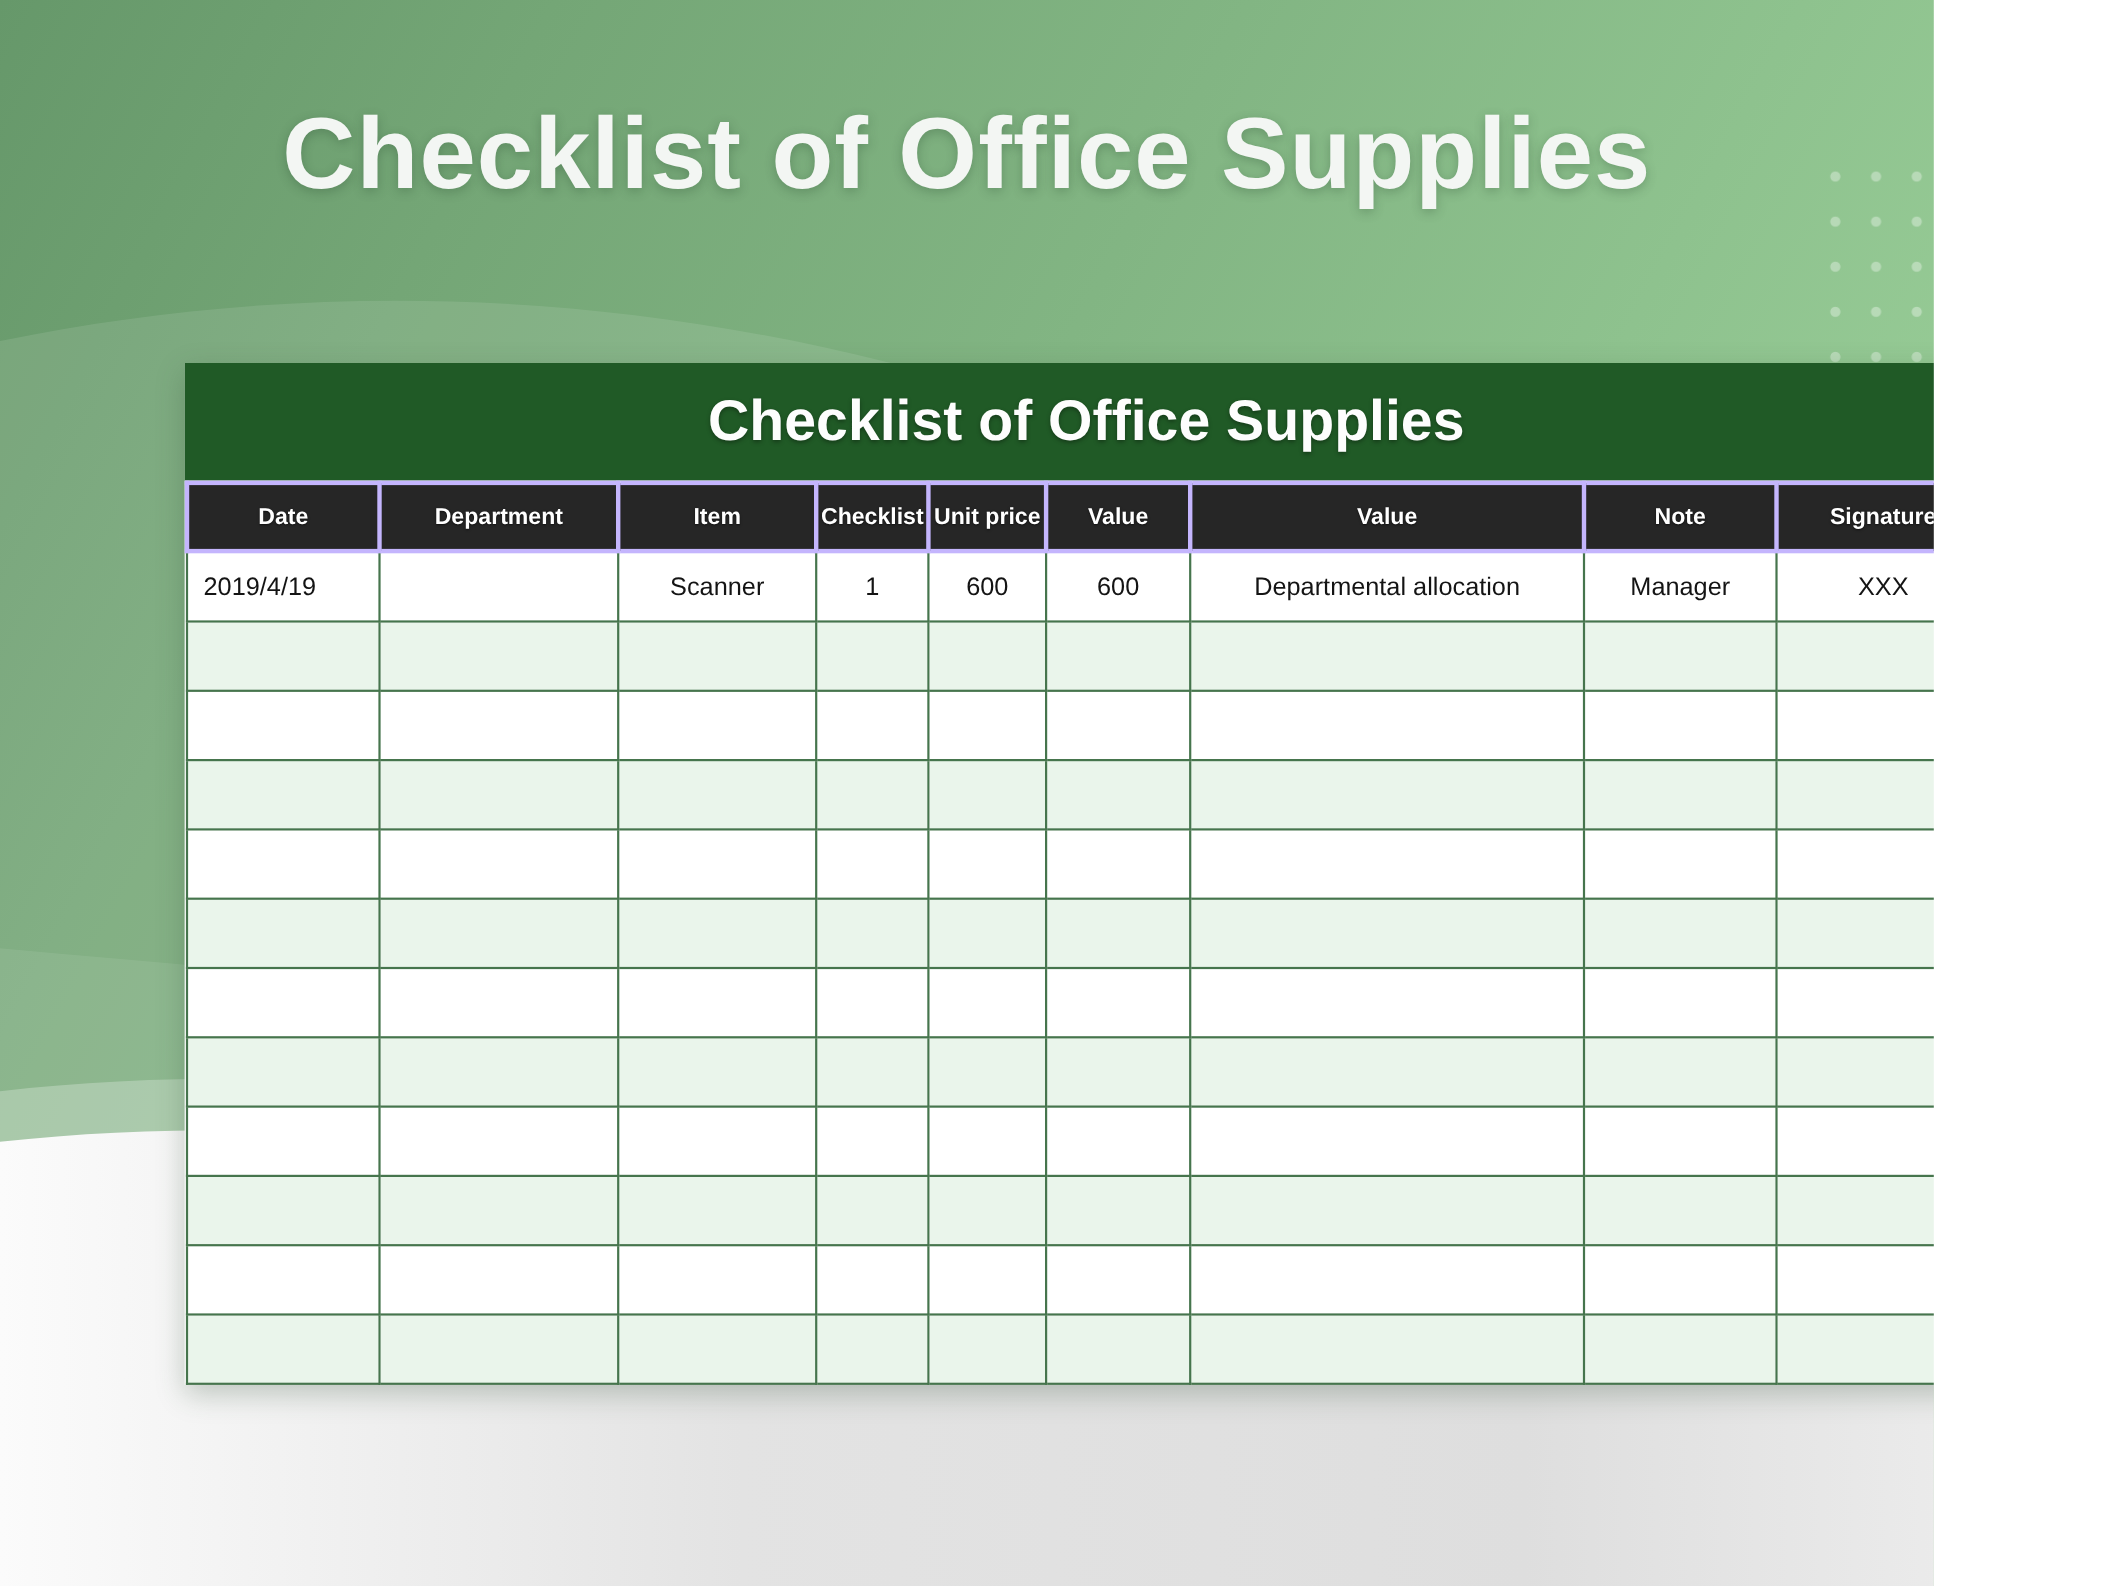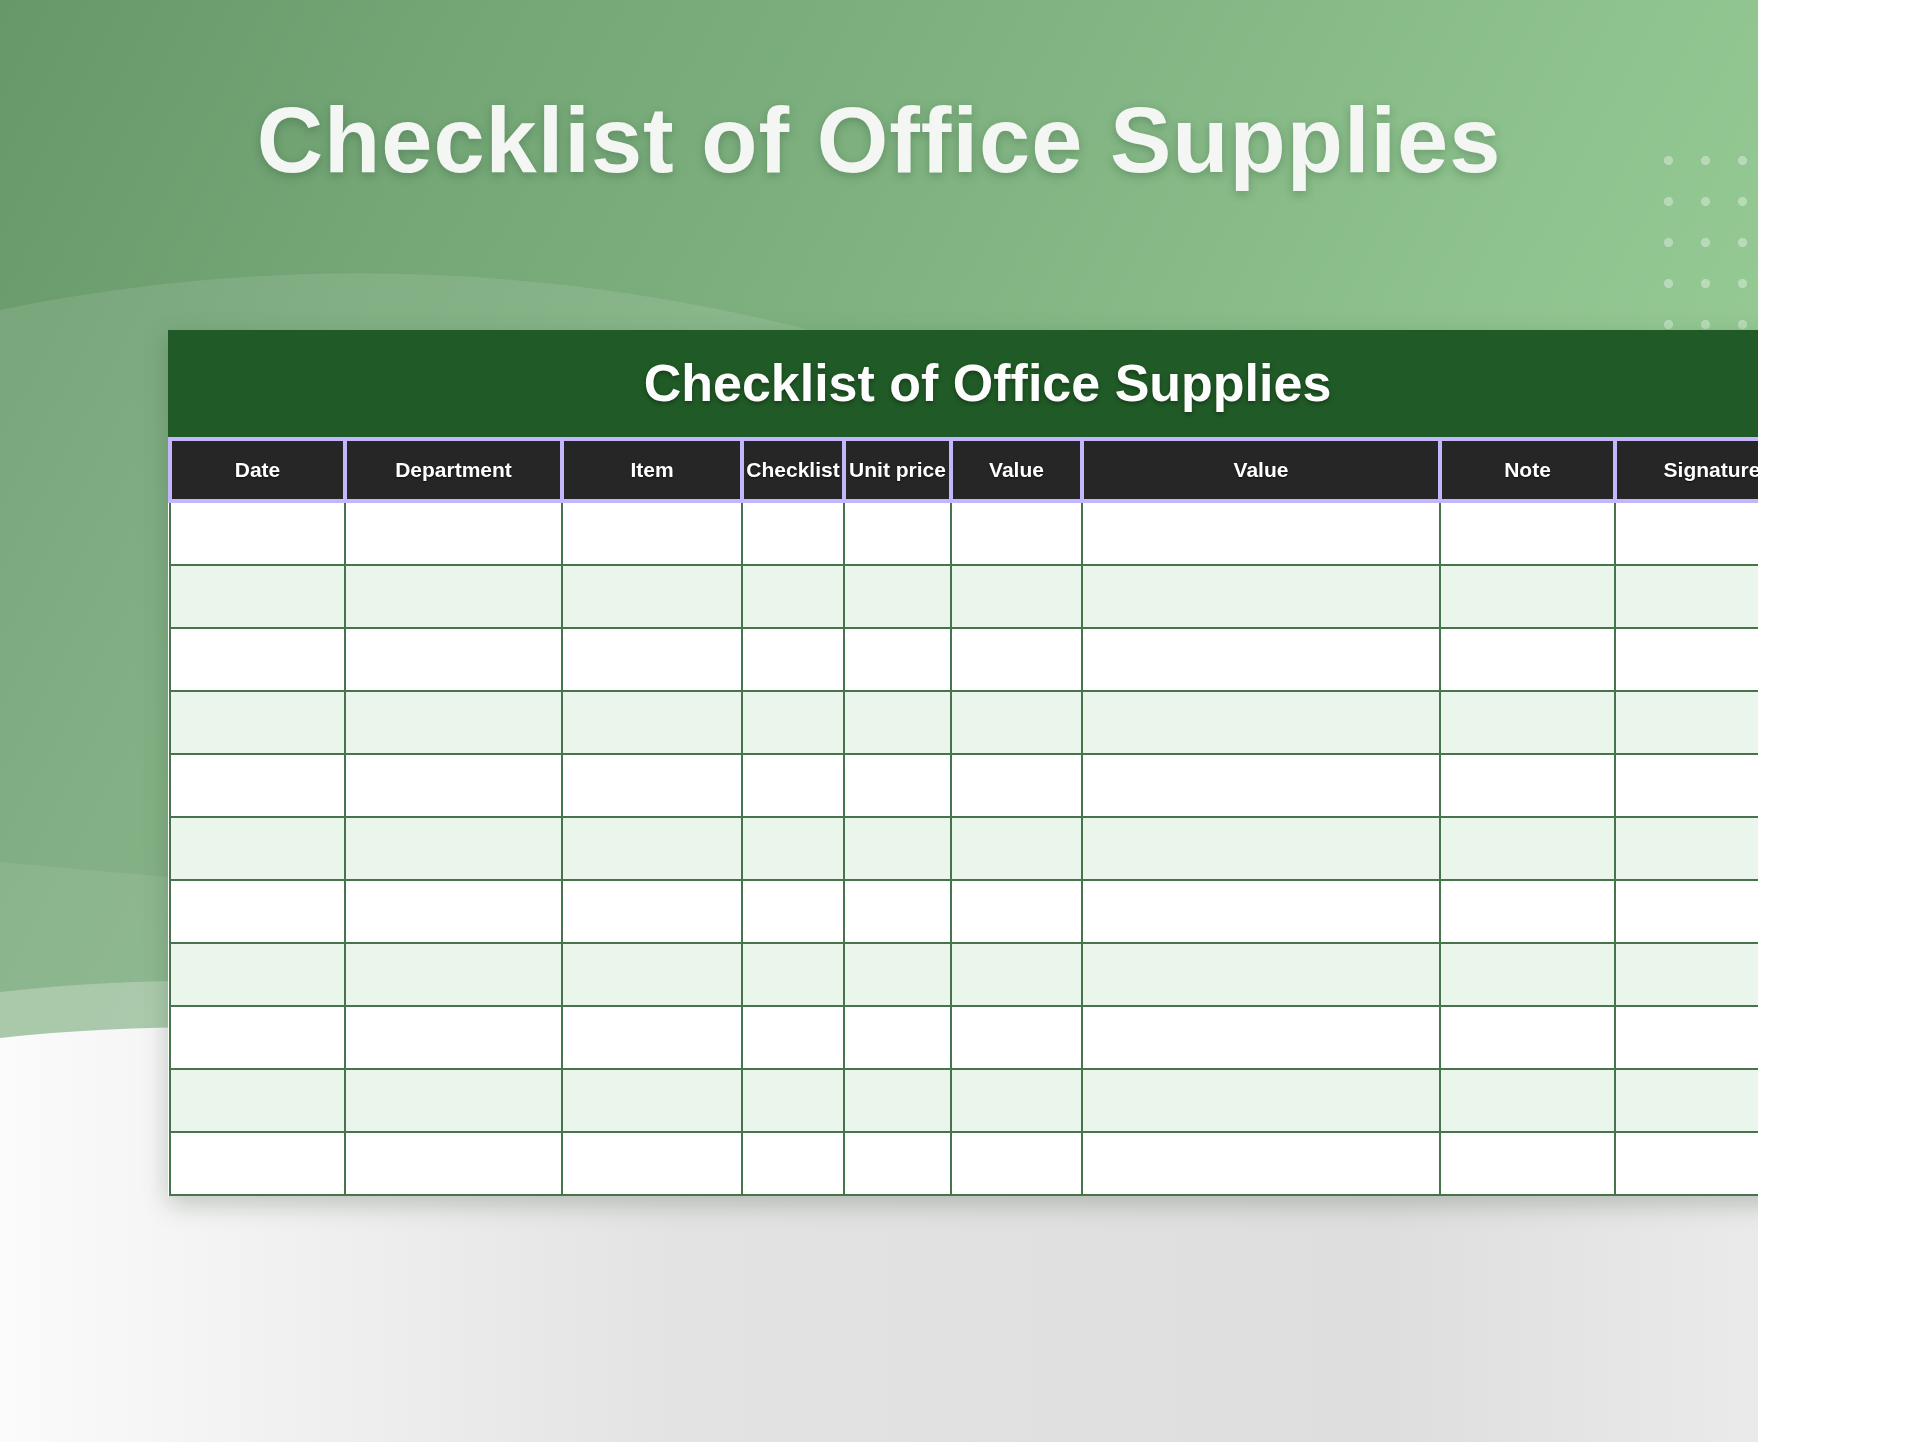--- a/index.html
+++ b/index.html
@@ -104,20 +104,31 @@
             <th>Checklist</th>
             <th>Unit price</th>
             <th>Value</th>
             <th>Value</th>
             <th>Note</th>
             <th>Signature</th>
           </tr>
       </thead>
       <tbody>
           <tr>
+            <td class="date">2019/4/19</td>
+            <td></td>
+            <td>Scanner</td>
+            <td>1</td>
+            <td>600</td>
+            <td>600</td>
+            <td>Departmental allocation</td>
+            <td>Manager</td>
+            <td>XXX</td>
+          </tr>
+          <tr>
             <td class="date"></td>
             <td></td>
             <td></td>
             <td></td>
             <td></td>
             <td></td>
             <td></td>
             <td></td>
             <td></td>
           </tr>

